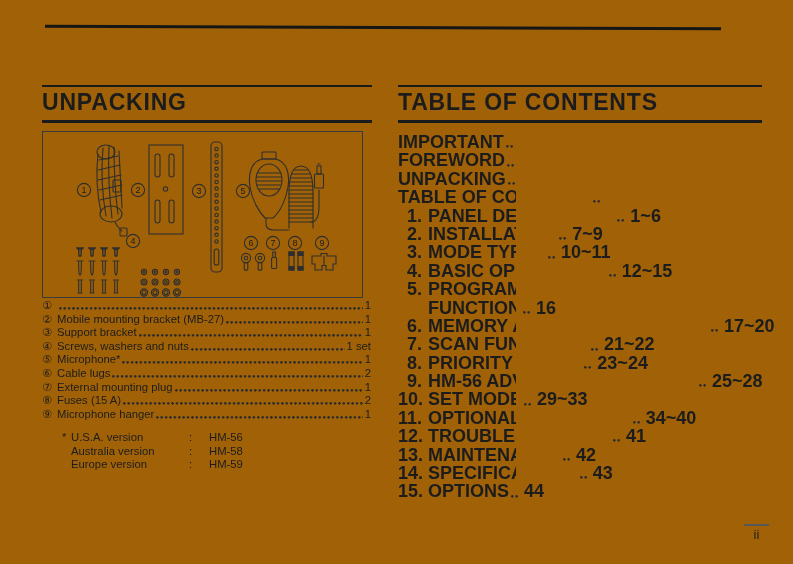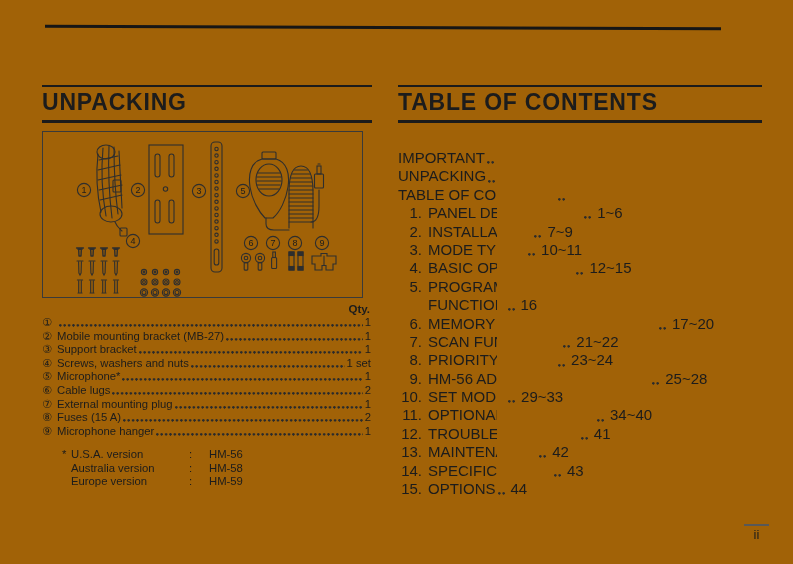--- a/index.html
+++ b/index.html
@@ -21,21 +21,21 @@
   .leader{flex:1 1 auto;position:relative;align-self:stretch;margin:0 2px;min-width:8px;}
   .leader::after{content:"";position:absolute;left:0;right:0;bottom:2.5px;height:3px;
      background-image:radial-gradient(circle at 1.3px 1.4px,#2b2b2b 1.05px,rgba(0,0,0,0) 1.45px);
      background-size:4.4px 3px;background-repeat:repeat-x;}
   .part-row .qty{flex:none;text-align:right;padding-right:1px;}
   .footnote{margin:10px 0 0 20px;font-size:11.3px;}
   .fn-row{display:flex;height:13.5px;line-height:13.5px;}
   .fn-row .pre{flex:none;width:9px;}
   .fn-row .fl{flex:none;width:118px;}
   .fn-row .sep{flex:none;width:20px;}
-  .toc-list{list-style:none;margin:26px 0 0;padding:0;font-size:15px;}
+  .toc-list{list-style:none;margin:10px 0 0;padding:0;font-size:18px;font-weight:bold;}
   .toc-row{display:flex;align-items:baseline;height:18.4px;line-height:18.4px;}
   .toc-row .num{flex:none;width:24px;text-align:right;margin-right:6px;}
   .toc-row .indent{flex:none;width:30px;}
   .toc-row .leader::after{bottom:3.2px;}
   .toc-row .page{flex:none;padding-left:3px;}
   .toc-row .page.roman{min-width:13px;text-align:right;padding-left:12px;}
   .page-footer{position:absolute;top:524px;left:744px;width:25px;}
   .pn-rule{display:block;height:2px;background:#585858;margin-bottom:2px;}
   .pn{display:block;text-align:center;font-size:13px;line-height:14px;}
 </style>
@@ -214,21 +214,20 @@
             <text x="252" y="114.2">8</text>
             </g>
           <g>
             <circle cx="279" cy="111" r="6.6" fill="none" stroke="#2e2e2e"></circle>
             <text x="279" y="114.2">9</text>
             </g>
         </g>
       </svg>
     </div>
 
-    <div class="qty-head">Qty.</div>
     <ul class="parts-list" id="parts-list">
         <li class="part-row">
           <span class="marker">①</span>
           <span class="leader"></span>
           <span class="qty">1</span>
         </li>
         <li class="part-row">
           <span class="marker">②</span>
           <span class="lbl">Mobile mounting bracket (MB-27)</span>
           <span class="leader"></span>
@@ -303,20 +302,25 @@
     <header class="sec-head">
       <h1>TABLE OF CONTENTS</h1>
     </header>
     <ul class="toc-list" id="toc-list">
         <li class="toc-row">
           <span class="lbl">IMPORTANT</span>
           <span class="leader"></span>
           <span class="page roman">i</span>
         </li>
         <li class="toc-row">
+          <span class="lbl">FOREWORD</span>
+          <span class="leader"></span>
+          <span class="page roman">i</span>
+        </li>
+        <li class="toc-row">
           <span class="lbl">UNPACKING</span>
           <span class="leader"></span>
           <span class="page roman">ii</span>
         </li>
         <li class="toc-row">
           <span class="lbl">TABLE OF CONTENTS</span>
           <span class="leader"></span>
           <span class="page roman">ii</span>
         </li>
         <li class="toc-row">

